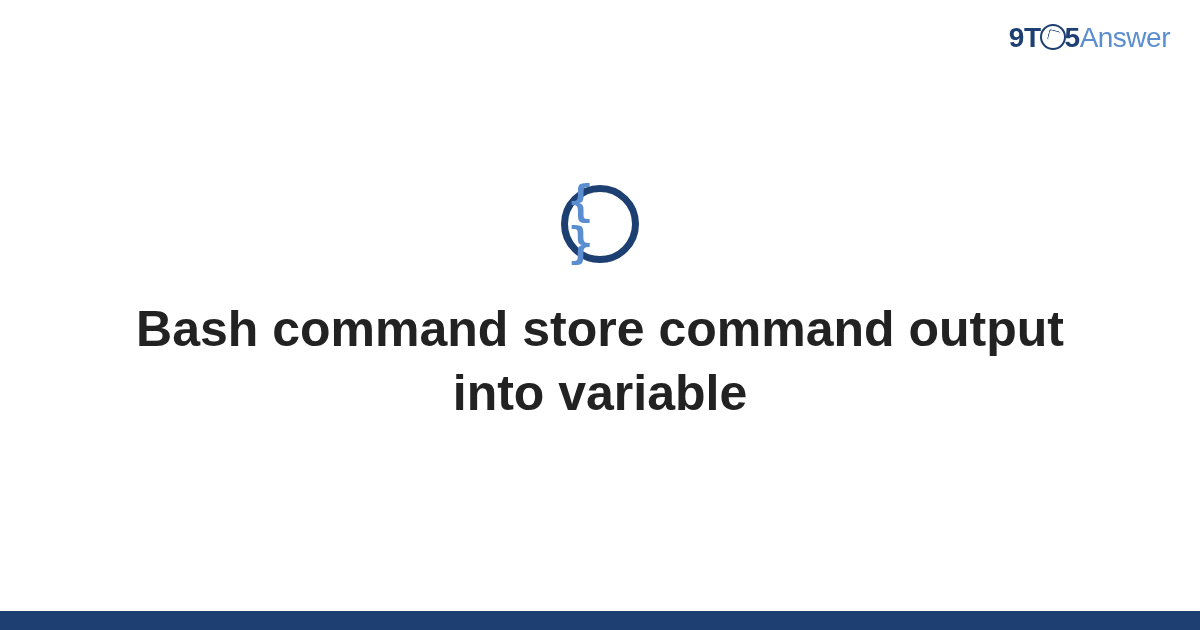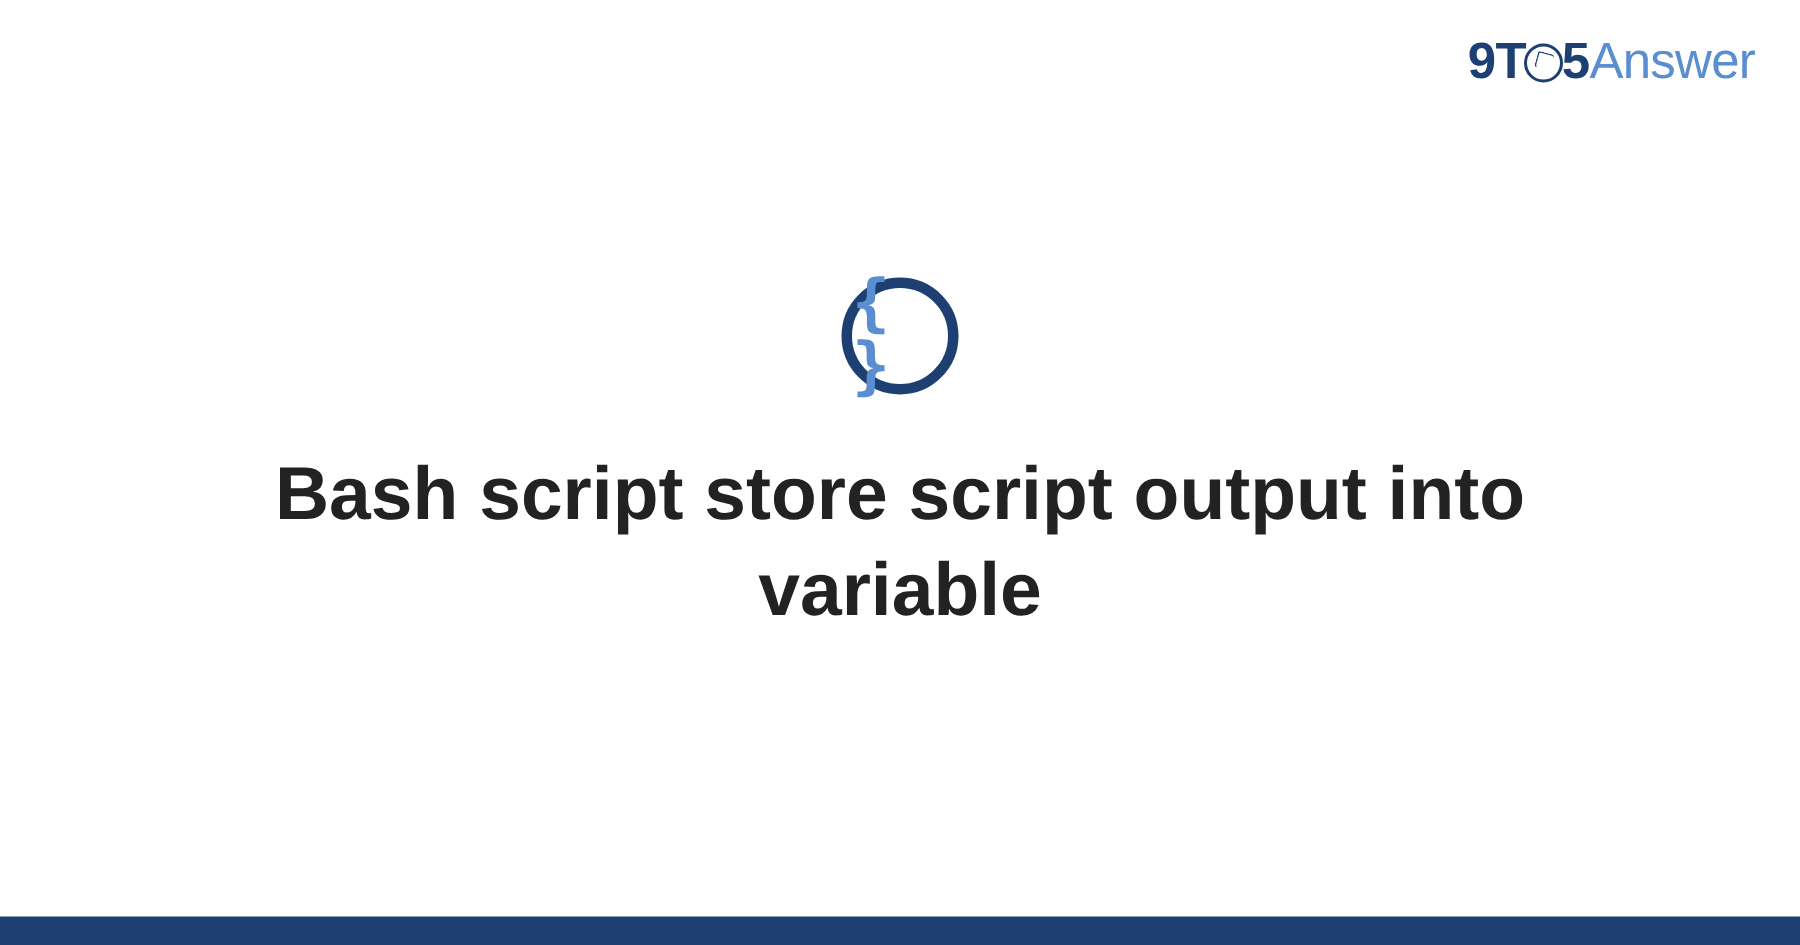--- a/index.html
+++ b/index.html
@@ -12,21 +12,21 @@
       height: 630px;
       background: #ffffff;
       font-family: -apple-system, BlinkMacSystemFont, "Segoe UI", Helvetica, Arial, sans-serif;
       position: relative;
       overflow: hidden;
     }
     .logo {
       position: absolute;
       top: 22px;
       right: 30px;
-      font-size: 34px;
+      font-size: 28px;
       font-weight: 600;
       letter-spacing: -0.5px;
     }
     .logo-nine {
       color: #1d3f72;
       font-weight: 700;
     }
     .logo-t {
       color: #1d3f72;
       font-weight: 700;
@@ -117,16 +117,16 @@
 <body>
 
 <div class="logo">
   <span class="logo-nine">9</span><span class="logo-t">T</span><span class="logo-clock"></span><span class="logo-five">5</span><span class="logo-answer">Answer</span>
 </div>
 
 <div class="content">
   <div class="icon-circle">
     <span class="braces">{ }</span>
   </div>
-  <h1 class="title">Bash script store script output into variable</h1>
+  <h1 class="title">Bash command store command output into variable</h1>
 </div>
 
 <div class="bottom-bar"></div>
 
 </body></html>

